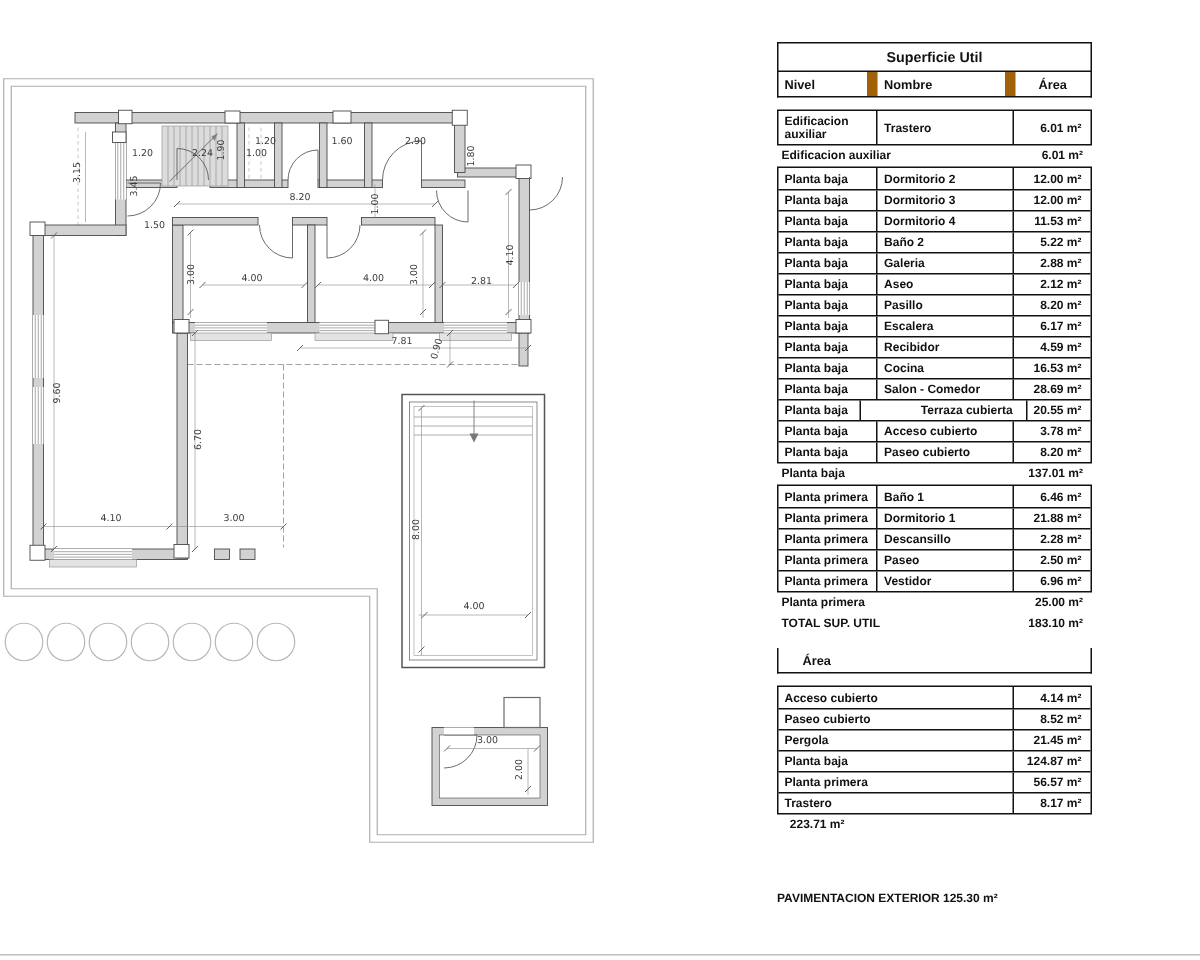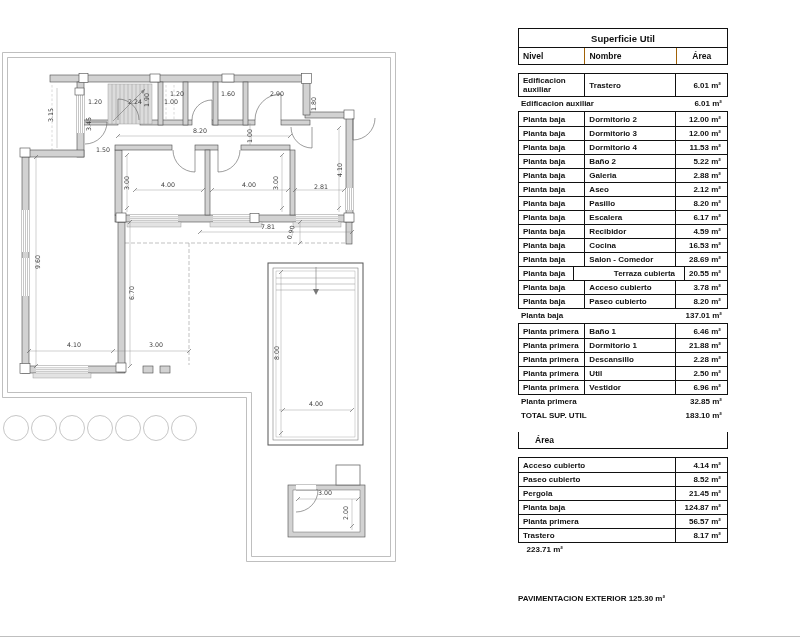--- a/index.html
+++ b/index.html
@@ -7,21 +7,21 @@
        font-family:"Liberation Sans",sans-serif;color:#111;}
   
   .panel{position:absolute;width:210px;}
   #panel-util{left:518px;top:28px;}
   #panel-const{left:518px;top:432px;}
   .t-title{border:1.3px solid #111;height:20px;line-height:20px;text-align:center;
            font-weight:bold;font-size:9.5px;box-sizing:border-box;}
   .t-head{border:1.3px solid #111;border-top:none;display:flex;height:17px;
           font-weight:bold;font-size:8.5px;box-sizing:border-box;}
   .hc{display:flex;align-items:center;box-sizing:border-box;padding-left:4px;}
-  .hc.bdr{border-right:1px solid #a16207;}
+  .hc.bdr{border-right:7px solid #a16207;}
   .hc.center{justify-content:center;padding-left:0;}
   .hc.regular{font-weight:normal;font-size:9px;}
   .t-gap{height:8px;}
   .t-group{border:1.1px solid #111;}
   .t-row{display:flex;height:14px;font-size:8px;font-weight:bold;box-sizing:border-box;}
   .t-row + .t-row{border-top:1px solid #111;}
   .t-row.tall{height:22px;}
   .t-cell{display:flex;align-items:center;box-sizing:border-box;padding-left:4px;
           line-height:9px;overflow:hidden;}
   .t-cell.bdr{border-right:1px solid #111;}
@@ -364,32 +364,32 @@
           <div class="t-cell bdr" style="width: 92px;">Dormitorio 1</div>
           <div class="t-cell area" style="width: 51px;">21.88 m²</div>
         </div>
         <div class="t-row">
           <div class="t-cell bdr" style="width: 67px;">Planta primera</div>
           <div class="t-cell bdr" style="width: 92px;">Descansillo</div>
           <div class="t-cell area" style="width: 51px;">2.28 m²</div>
         </div>
         <div class="t-row">
           <div class="t-cell bdr" style="width: 67px;">Planta primera</div>
-          <div class="t-cell bdr" style="width: 92px;">Util</div>
+          <div class="t-cell bdr" style="width: 92px;">Paseo</div>
           <div class="t-cell area" style="width: 51px;">2.50 m²</div>
         </div>
         <div class="t-row">
           <div class="t-cell bdr" style="width: 67px;">Planta primera</div>
           <div class="t-cell bdr" style="width: 92px;">Vestidor</div>
           <div class="t-cell area" style="width: 51px;">6.96 m²</div>
         </div>
       </div>
       <div class="t-sum">
         <div class="sum-label">Planta primera</div>
-        <div class="sum-area">32.85 m²</div>
+        <div class="sum-area">25.00 m²</div>
       </div>
       <div class="t-sum t-total">
         <div class="sum-label">TOTAL SUP. UTIL</div>
         <div class="sum-area">183.10 m²</div>
       </div>
     </div>
 </div>
 
 <div class="panel" id="panel-const">
   <div class="t-head">

